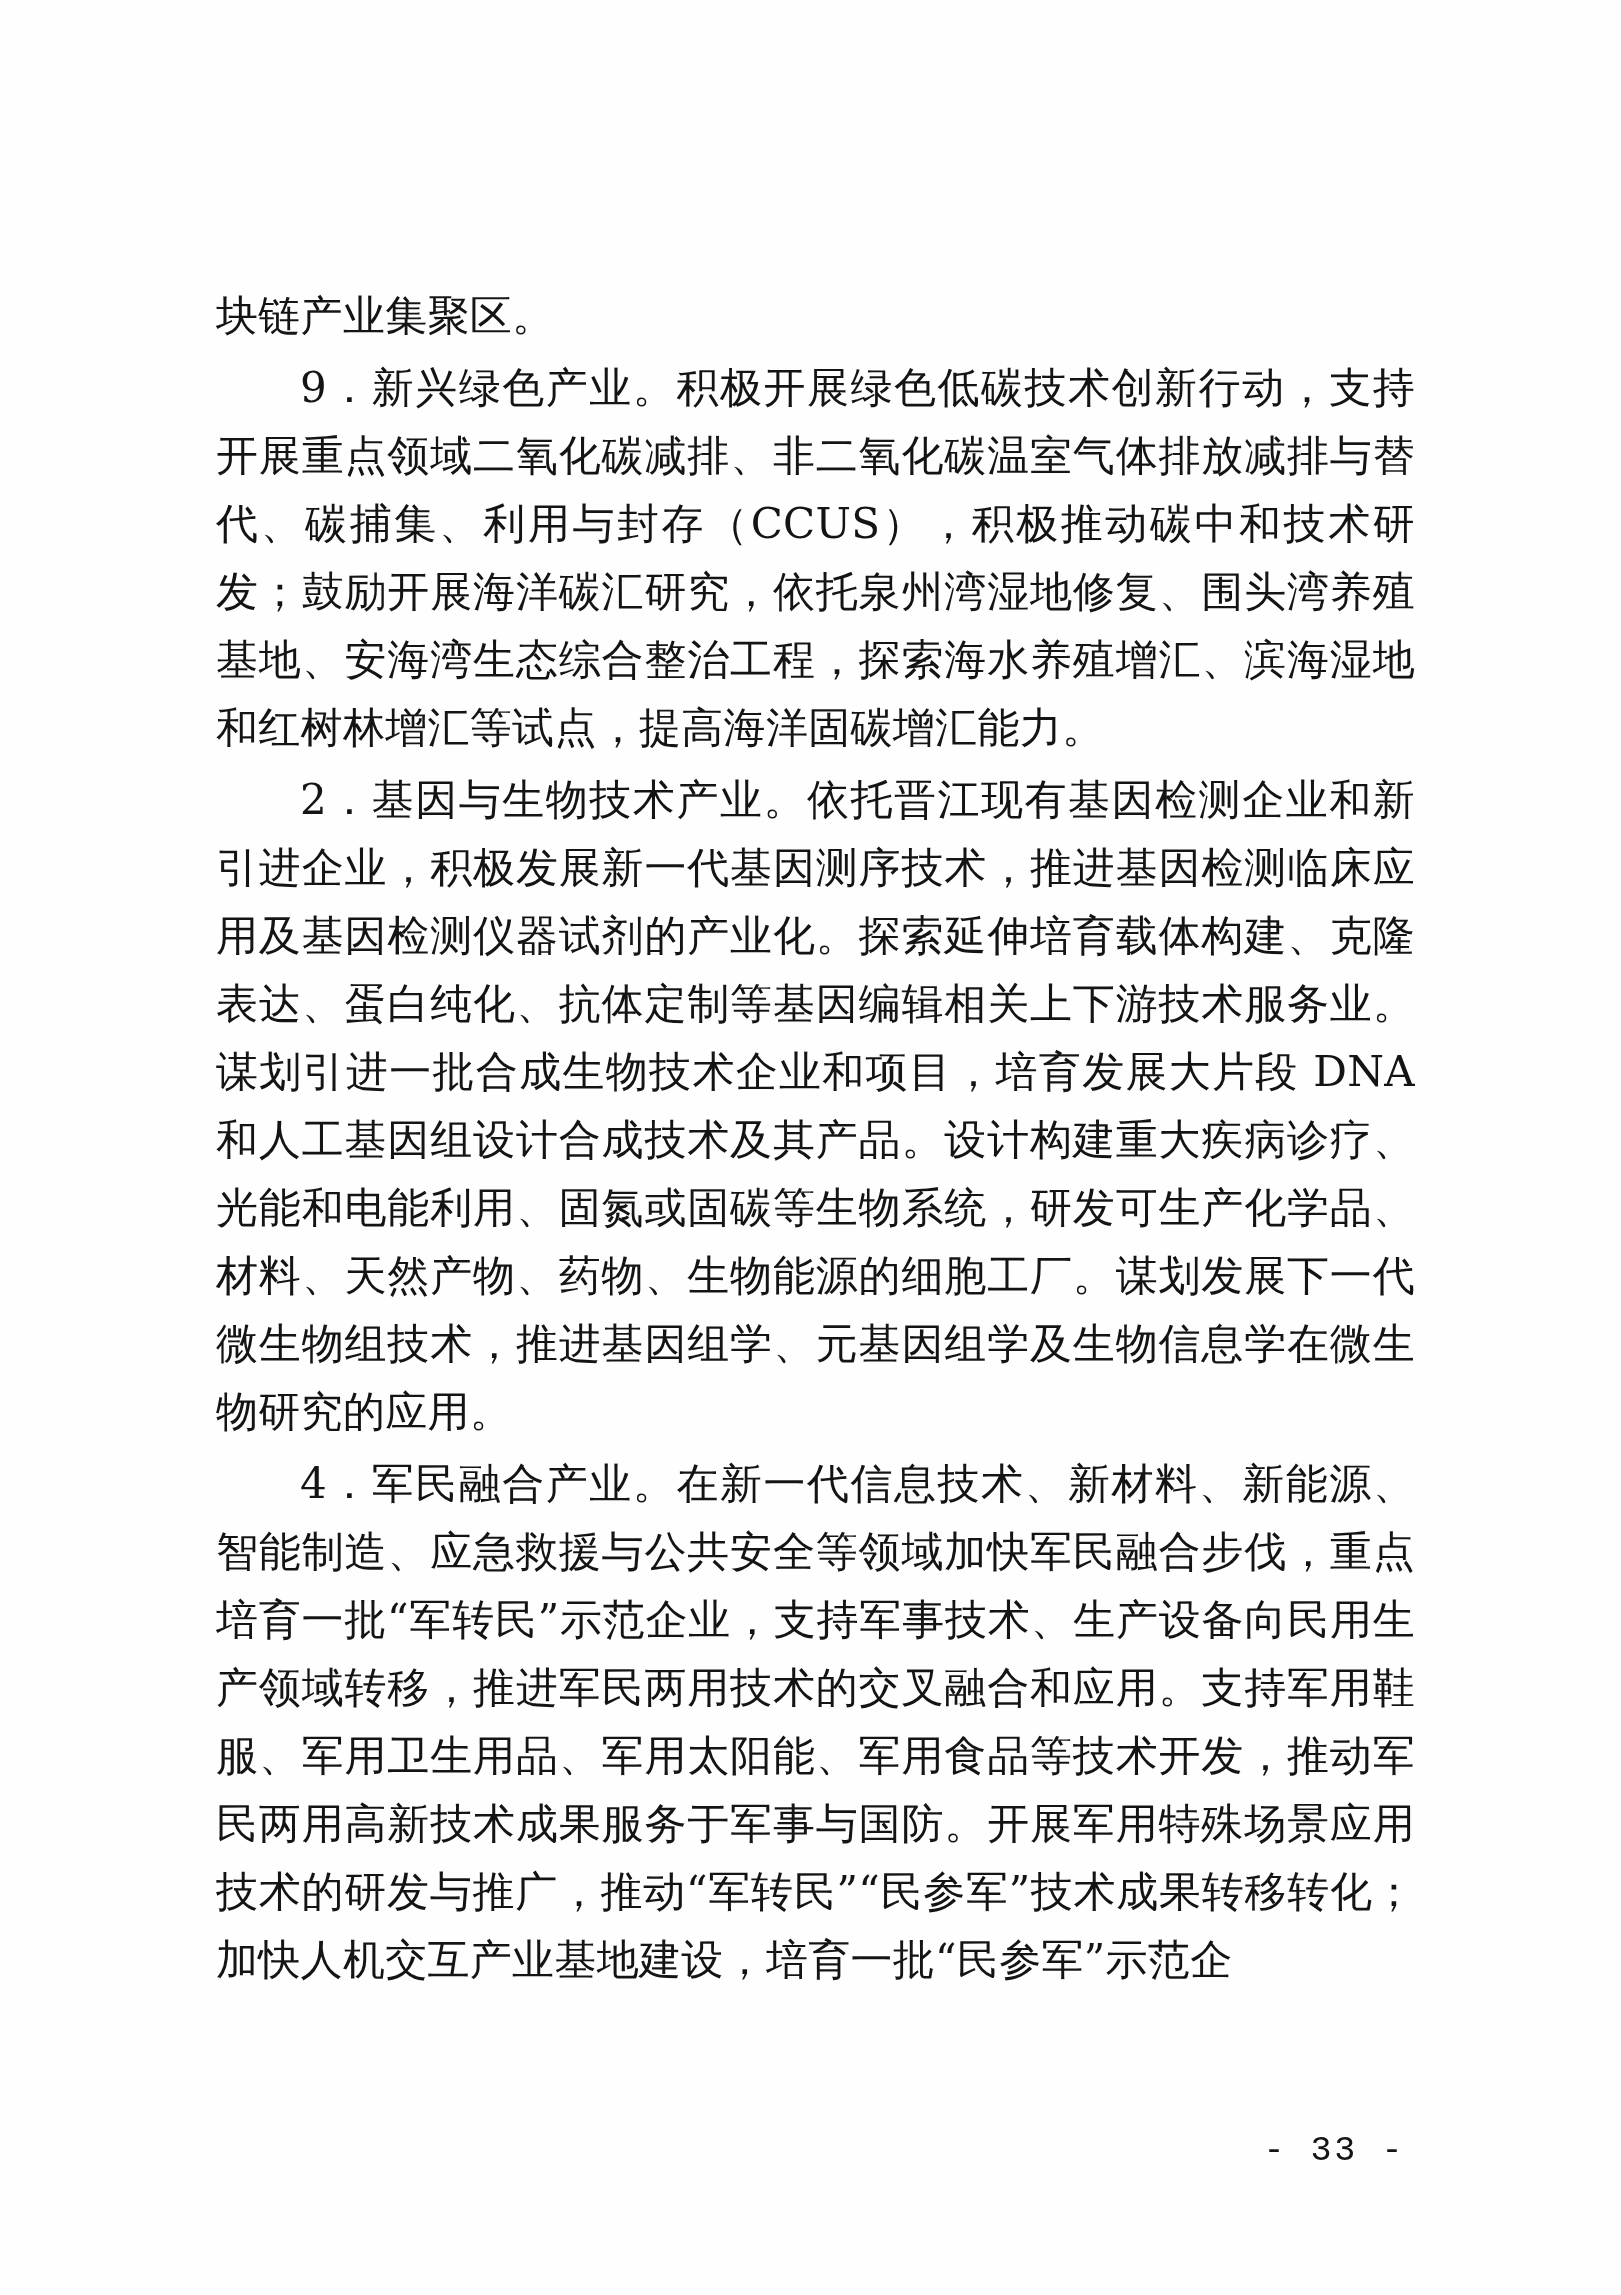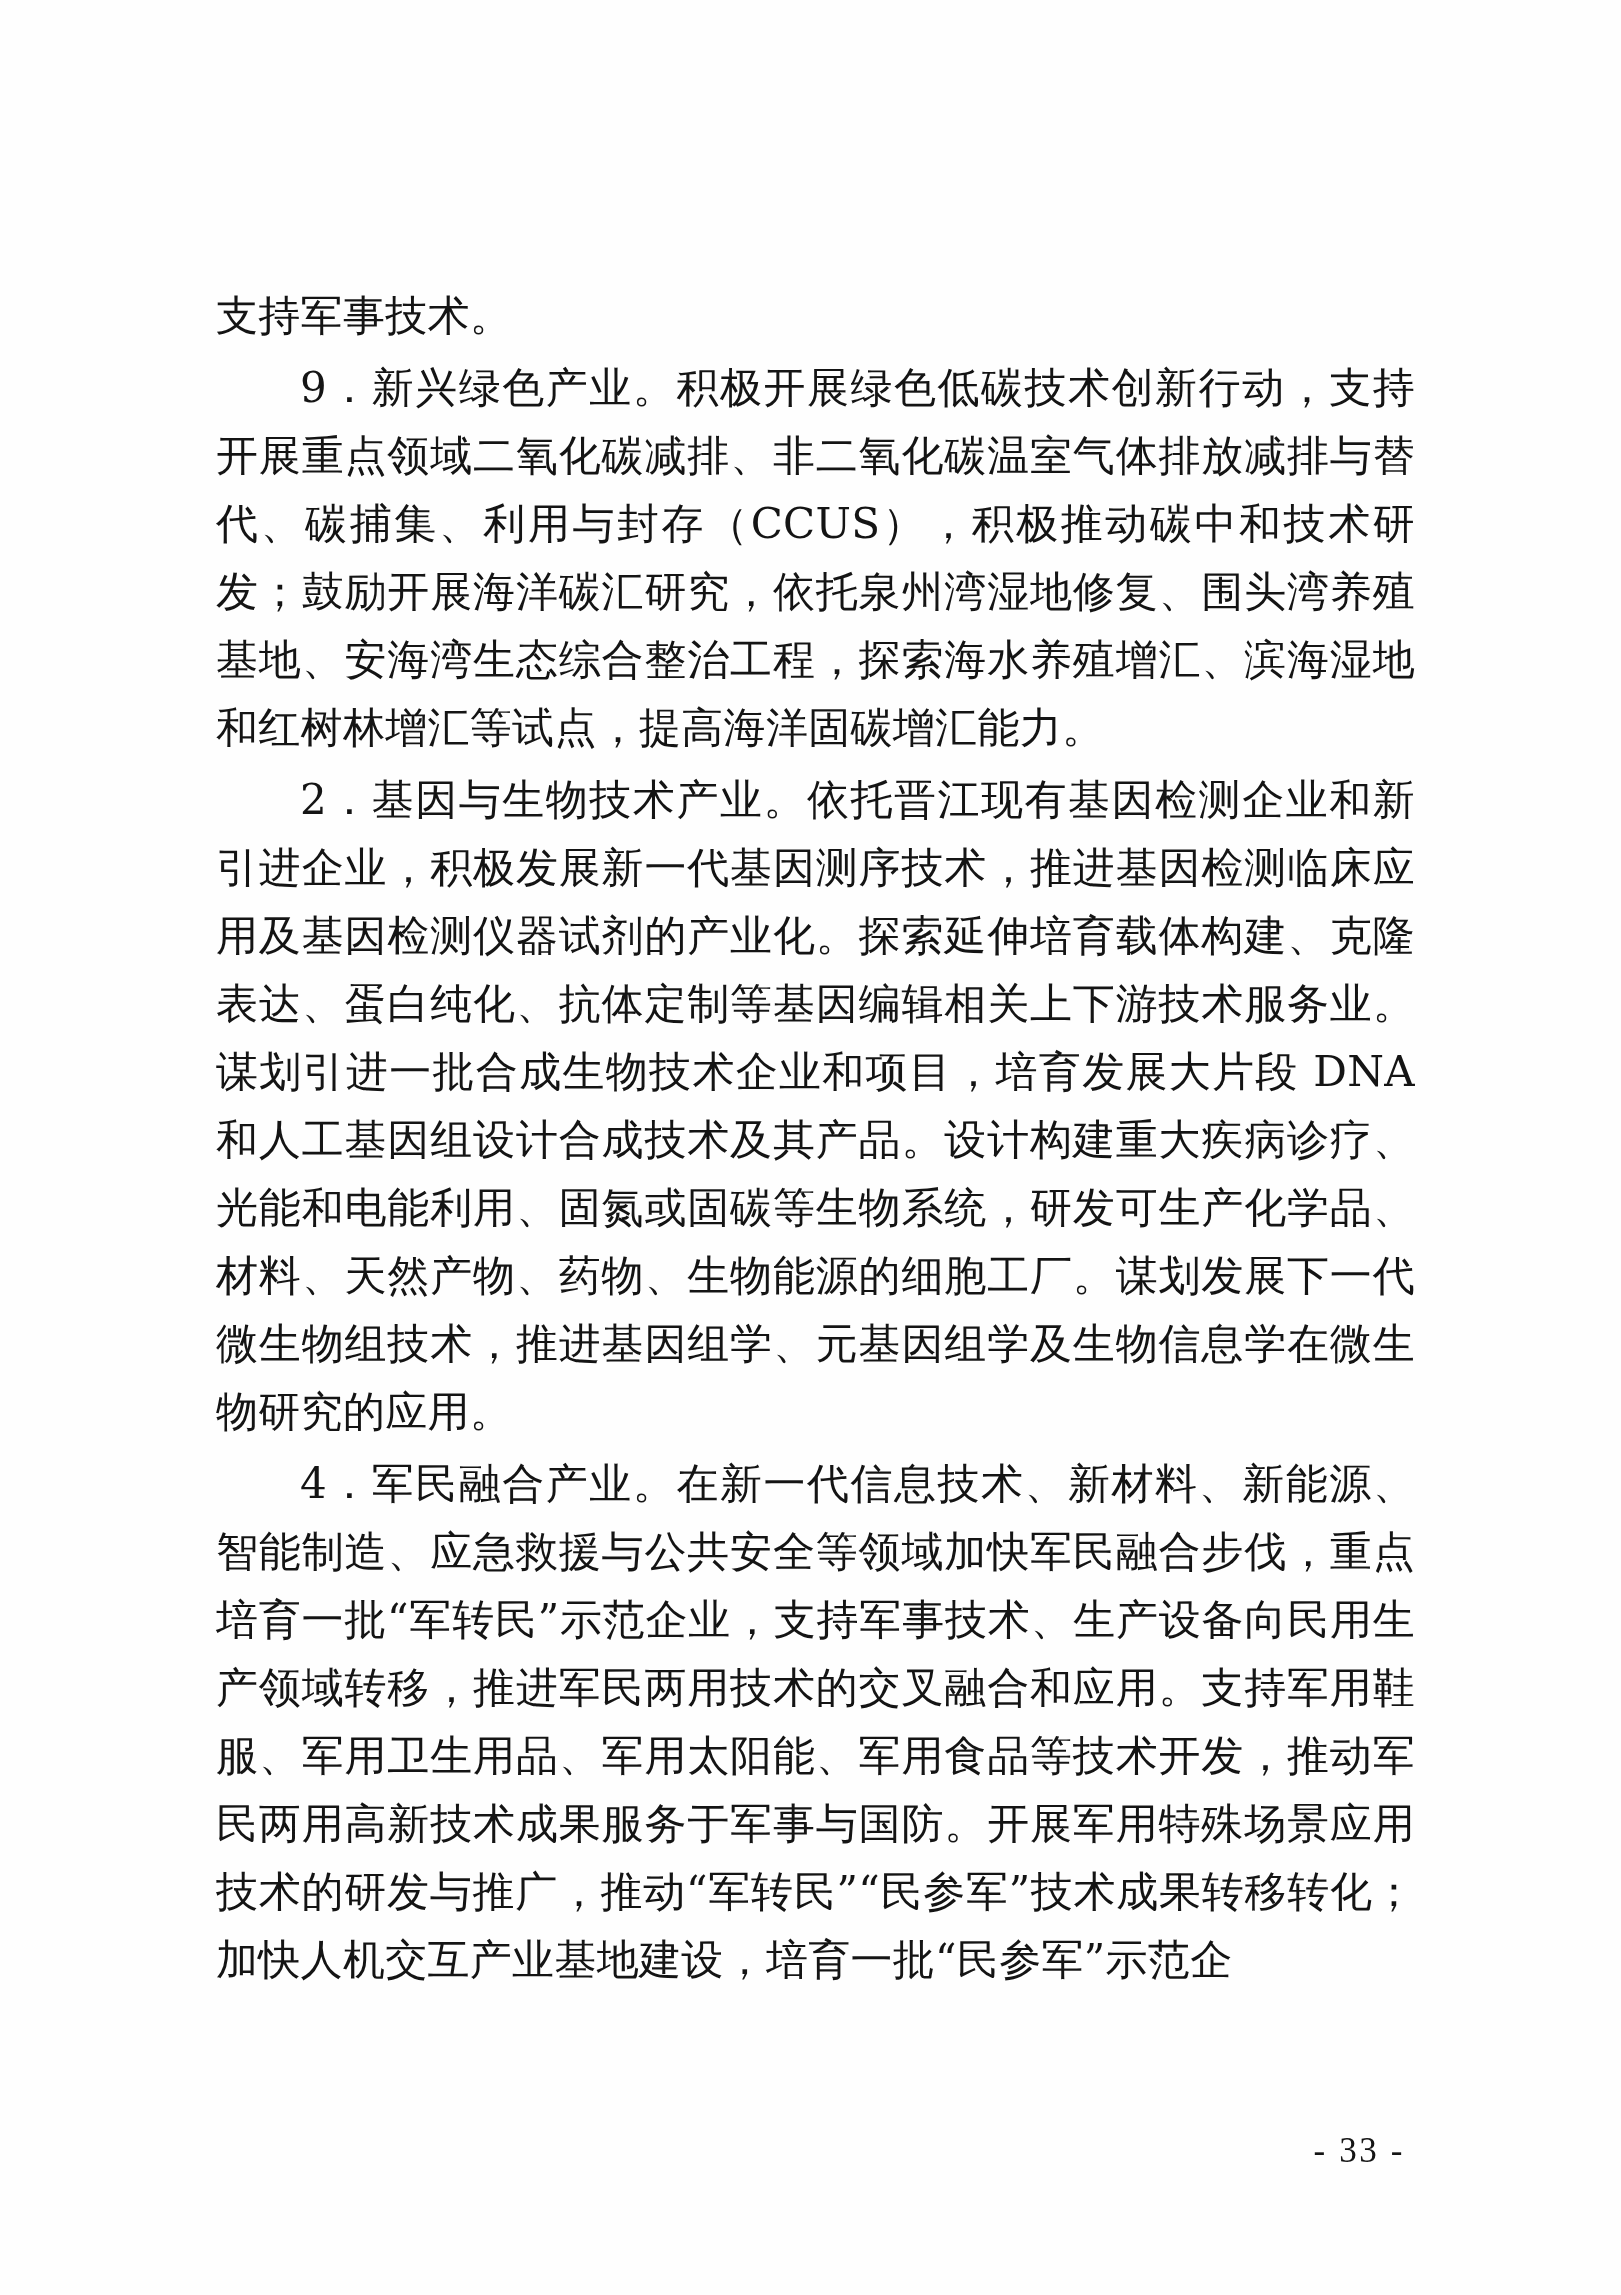--- a/index.html
+++ b/index.html
@@ -37,32 +37,32 @@
   }
   .para.indent {
     text-indent: 84px;
   }
   .page-number {
     position: absolute;
     right: 216px;
     bottom: 124px;
     font-size: 35px;
     color: #141414;
-    font-family: Liberation Serif, serif;
+    font-family: Liberation Mono, monospace;
     letter-spacing: 2.6px;
     margin-left: 20px;
   }
 </style>
 </head>
 <body>
 
 <div class="page">
 
   <div class="content">
-    <p class="para">支持军事技术。</p>
+    <p class="para">块链产业集聚区。</p>
     <p class="para indent">9．新兴绿色产业。积极开展绿色低碳技术创新行动，支持开展重点领域二氧化碳减排、非二氧化碳温室气体排放减排与替代、碳捕集、利用与封存（CCUS），积极推动碳中和技术研发；鼓励开展海洋碳汇研究，依托泉州湾湿地修复、围头湾养殖基地、安海湾生态综合整治工程，探索海水养殖增汇、滨海湿地和红树林增汇等试点，提高海洋固碳增汇能力。</p>
     <p class="para indent">2．基因与生物技术产业。依托晋江现有基因检测企业和新引进企业，积极发展新一代基因测序技术，推进基因检测临床应用及基因检测仪器试剂的产业化。探索延伸培育载体构建、克隆表达、蛋白纯化、抗体定制等基因编辑相关上下游技术服务业。谋划引进一批合成生物技术企业和项目，培育发展大片段 DNA 和人工基因组设计合成技术及其产品。设计构建重大疾病诊疗、光能和电能利用、固氮或固碳等生物系统，研发可生产化学品、材料、天然产物、药物、生物能源的细胞工厂。谋划发展下一代微生物组技术，推进基因组学、元基因组学及生物信息学在微生物研究的应用。</p>
     <p class="para indent">4．军民融合产业。在新一代信息技术、新材料、新能源、智能制造、应急救援与公共安全等领域加快军民融合步伐，重点培育一批“军转民”示范企业，支持军事技术、生产设备向民用生产领域转移，推进军民两用技术的交叉融合和应用。支持军用鞋服、军用卫生用品、军用太阳能、军用食品等技术开发，推动军民两用高新技术成果服务于军事与国防。开展军用特殊场景应用技术的研发与推广，推动“军转民”“民参军”技术成果转移转化；加快人机交互产业基地建设，培育一批“民参军”示范企</p>
   </div>
 
   <div class="page-number">- 33 -</div>
 
 </div>
 
 

